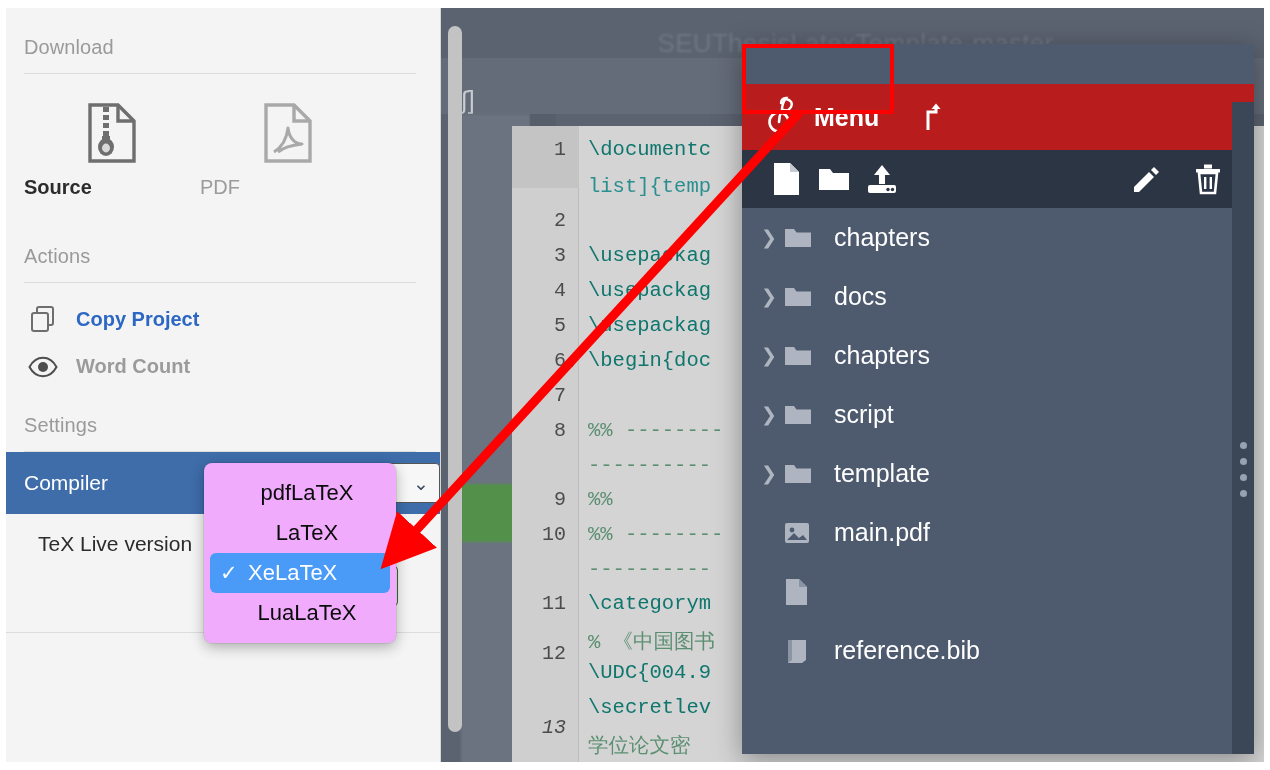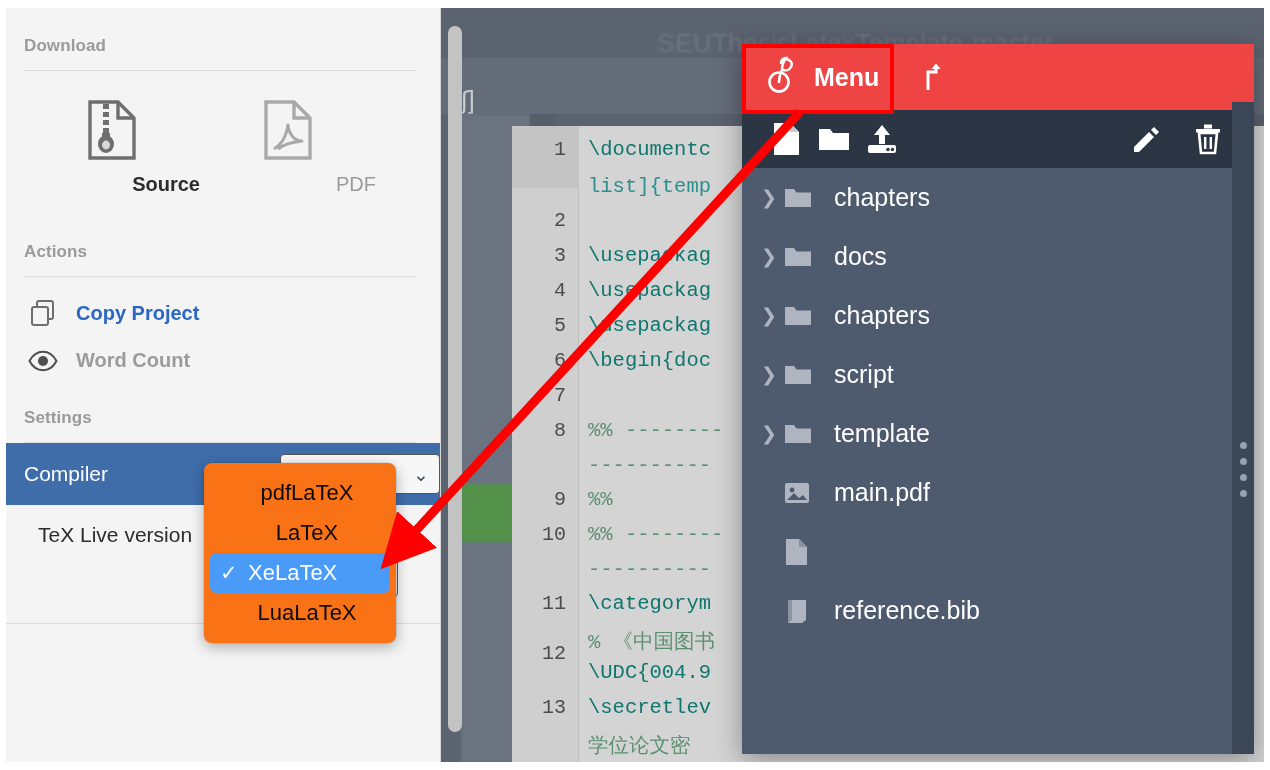--- a/index.html
+++ b/index.html
@@ -21,36 +21,36 @@
   #left-panel {
     position: absolute; left: 0; top: 0;
     width: 441px; height: 770px;
     background: #f4f4f4;
     border-right: 1px solid #d6d6d6;
     overflow: hidden;
   }
   .lp-inner { padding: 0 24px; }
 
   .lp-section-title {
-    font-size: 17px;
+    font-size: 20px;
     color: #9a9a9a;
-    font-weight: 700;
+    font-weight: 400;
     padding-top: 36px;
     padding-bottom: 14px;
     letter-spacing: .1px;
   }
   .lp-rule { height: 1px; background: #dcdcdc; margin: 0; }
 
   .dl-row {
     display: flex;
     padding: 26px 0 10px 0;
   }
   .dl-item {
     width: 176px;
-    text-align: right;
+    text-align: left;
     text-decoration: none;
     display: block;
   }
   .dl-icon { height: 66px; display:flex; align-items:center; justify-content:center; }
   .dl-label {
     margin-top: 10px;
     font-size: 20px;
     font-weight: 700;
   }
   .dl-label.src { color: #2c2c2c; }
@@ -120,21 +120,21 @@
     padding: 18px 0 0 14px;
     height: 16px;
     overflow: hidden;
   }
 
   
   #compiler-popup {
     position: absolute;
     left: 204px; top: 463px;
     width: 192px;
-    background: #f97316;
+    background: #f0abfc;
     border-radius: 8px;
     box-shadow: 0 4px 14px rgba(0,0,0,.30), 0 0 0 1px rgba(0,0,0,.07);
     padding: 10px 6px;
     z-index: 40;
   }
   .popt {
     height: 40px;
     display: flex;
     align-items: center;
     font-size: 22px;
@@ -239,22 +239,22 @@
   #file-panel {
     position: absolute; left: 742px; top: 44px;
     width: 512px; height: 710px;
     background: #4e5a6e;
     box-shadow: 0 6px 26px rgba(0,0,0,.35);
     overflow: hidden;
     z-index: 30;
   }
   #fp-header {
     height: 66px;
-    background: #ef4444;
-    display:flex; align-items:flex-end;
+    background: #b91c1c;
+    display:flex; align-items:flex-end;margin-top:40px;
   }
   #menu-btn {
     height: 66px;
     display:flex; align-items:center; gap: 14px;
     padding: 0 22px 0 24px;
     color:#fff;
   }
   #menu-btn .mtext { font-size: 25px; font-weight: 700; }
   #upload-proj-btn {
     display:flex; align-items:center; justify-content:center;
@@ -362,21 +362,21 @@
           <div class="ln" style="top: 153px;">4</div>
           <div class="ln" style="top: 188px;">5</div>
           <div class="ln" style="top: 223px;">6</div>
           <div class="fold" style="top: 231px;">▼</div>
           <div class="ln" style="top: 258px;">7</div>
           <div class="ln" style="top: 293px;">8</div>
           <div class="ln" style="top: 362px;">9</div>
           <div class="ln" style="top: 397px;">10</div>
           <div class="ln" style="top: 466px;">11</div>
           <div class="ln" style="top: 516px;">12</div>
-          <div class="ln" style="top: 570px;">13</div>
+          <div class="ln" style="top: 590px; font-style: italic;">13</div>
           <div class="ln" style="top: 639px;">14</div>
         </div>
       <div id="code-text"><div class="cl" style="top: 12px;"><span class="k">\documentc</span></div><div class="cl" style="top: 49px;"><span class="s">list]{temp</span></div><div class="cl" style="top: 83px;"><span class="n"></span></div><div class="cl" style="top: 118px;"><span class="k">\usepackag</span></div><div class="cl" style="top: 153px;"><span class="k">\usepackag</span></div><div class="cl" style="top: 188px;"><span class="k">\usepackag</span></div><div class="cl" style="top: 223px;"><span class="k">\begin{doc</span></div><div class="cl" style="top: 258px;"><span class="n"></span></div><div class="cl" style="top: 293px;"><span class="c">%% --------</span></div><div class="cl" style="top: 328px;"><span class="c">----------</span></div><div class="cl" style="top: 362px;"><span class="c">%%</span></div><div class="cl" style="top: 397px;"><span class="c">%% --------</span></div><div class="cl" style="top: 432px;"><span class="c">----------</span></div><div class="cl" style="top: 466px;"><span class="k">\categorym</span></div><div class="cl" style="top: 501px;"><span class="c">% 《中国图书</span></div><div class="cl" style="top: 535px;"><span class="k">\UDC{004.9</span></div><div class="cl" style="top: 570px;"><span class="k">\secretlev</span></div><div class="cl" style="top: 605px;"><span class="c">学位论文密</span></div><div class="cl" style="top: 639px;"><span class="k">\studentid{100001}</span></div></div>
     </div>
 
   </div>
 
   <div id="outer-scrollbar"></div>
 
   <div id="left-panel">

